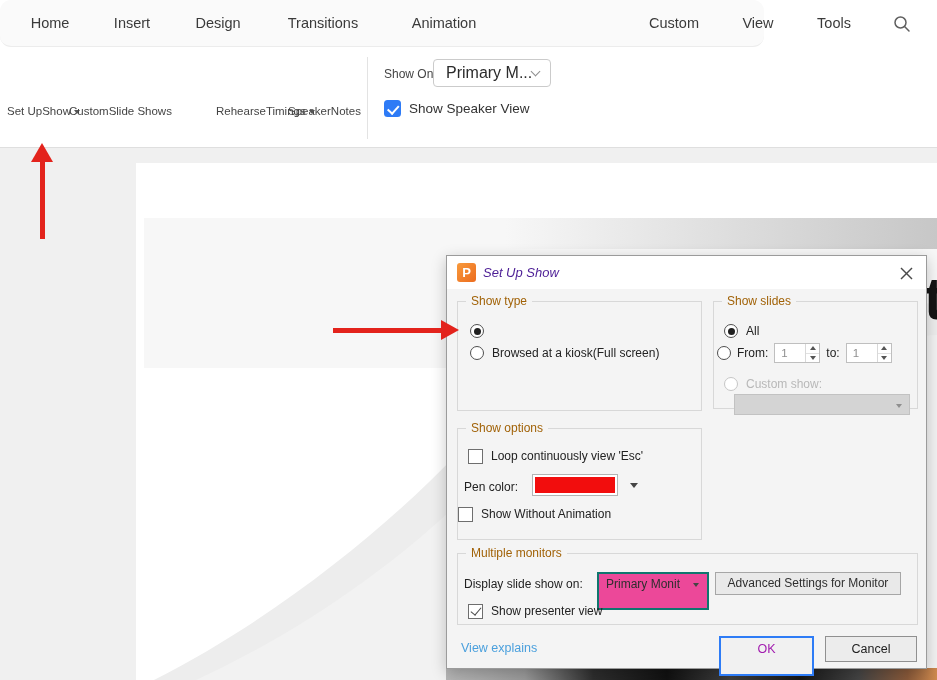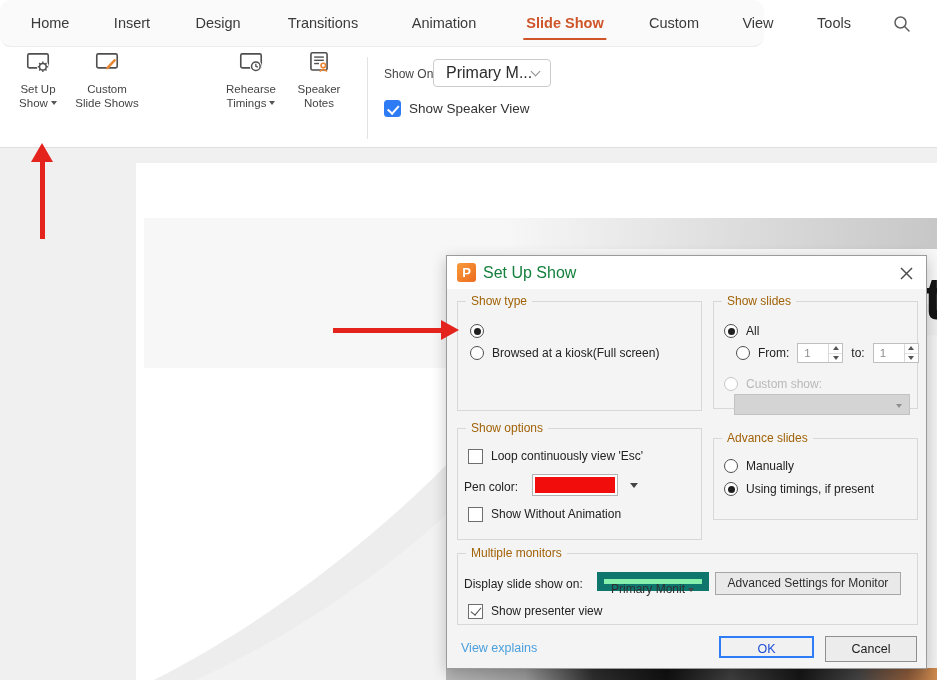--- a/index.html
+++ b/index.html
@@ -13,21 +13,21 @@
   .tab { position:absolute; top:0; height:47px; line-height:47px; font-size:14.5px; color:#3a3a3a;
          transform:translateX(-50%); white-space:nowrap; cursor:default; }
   .tab.active { color:#cf5429; font-weight:700; }
   .tab.active::after { content:""; position:absolute; left:-3px; right:-3px; bottom:7px; height:2.5px;
                        background:#cf5429; }
   .search-ic { position:absolute; left:893px; top:15px; }
 
   
   .ribbon { position:absolute; left:0; top:47px; width:937px; height:101px; background:#fff;
             border-bottom:1px solid #dfdfdf; }
-  .rbtn { position:absolute; top:2px; height:86px; display:flex; flex-direction:column; align-items:center; }
+  .rbtn { position:absolute; top:22px; height:86px; display:flex; flex-direction:row; align-items:center; }
   .rbtn .ric { width:28px; height:28px; margin-bottom:6px; }
   .rlbl { font-size:11.5px; line-height:13.5px; color:#444; text-align:center; white-space:nowrap;
           display:flex; align-items:center; justify-content:center; }
   .caret { width:0; height:0; border-left:3.5px solid transparent; border-right:3.5px solid transparent;
            border-top:4px solid #555; margin-left:3px; display:inline-block; }
   .rib-divider { position:absolute; left:367px; top:10px; height:82px; width:1px; background:#e3e3e3; }
   .showon-lbl { position:absolute; left:384px; top:20px; font-size:12px; color:#444; line-height:14px; }
   .showon-dd { position:absolute; left:433px; top:12px; width:118px; height:28px; border:1px solid #cbcbcb;
                border-radius:4px; background:#fff; }
   .showon-dd .val { position:absolute; left:12px; top:0; line-height:26px; font-size:16px; color:#2b2b2b; }
@@ -61,21 +61,21 @@
                    border-top:10.5px solid transparent; border-bottom:10.5px solid transparent;
                    border-left:18px solid #e3231c; }
 
   
   .dialog { position:absolute; left:446px; top:255px; width:481px; height:414px; background:#f4f4f4;
             border:1px solid #9b9b9b; box-shadow:0 4px 14px rgba(0,0,0,.22); z-index:40; }
   .dlg-titlebar { position:absolute; left:0; top:0; right:0; height:33px; background:#fff; }
   .dlg-ic { position:absolute; left:10px; top:7px; width:19px; height:19px; border-radius:3px;
             background:linear-gradient(135deg,#f89a3c,#ec6c1e); color:#fff; font-size:13px; font-weight:700;
             text-align:center; line-height:19px; }
-  .dlg-title { position:absolute; left:36px; top:0; line-height:33px; font-size:16px; color:#15803d; }
+  .dlg-title { position:absolute; left:36px; top:0; line-height:33px; font-size:13px; color:#4c1d95;font-style:italic; }
   .dlg-close { position:absolute; right:8px; top:5px; width:24px; height:24px; display:flex;
                align-items:center; justify-content:center; }
 
   .g { position:absolute; border:1px solid #d8d8d8; }
   .glabel { position:absolute; top:-8px; left:8px; background:#f4f4f4; padding:0 5px; font-size:12px;
             color:#a16207; line-height:15px; white-space:nowrap; }
   .row { position:absolute; display:flex; align-items:center; gap:8px; height:20px; white-space:nowrap; }
   .lbl { font-size:12px; color:#222; }
   .lbl.dis { color:#b8b8b8; }
   .radio { width:14px; height:14px; border-radius:50%; border:1px solid #4f4f4f; background:#fff;
@@ -98,44 +98,43 @@
             border-top:4px solid #555; }
   .dd-disabled { position:absolute; left:20px; right:7px; top:92px; height:21px; background:#d4d4d4;
                  border:1px solid #c2c2c2; }
   .dd-disabled .tri-dn { position:absolute; right:7px; top:9px; border-top-color:#8f8f8f; }
   .pen-swatch-wrap { position:absolute; left:74px; top:45px; width:86px; height:22px; border:1px solid #b3b3b3;
                      background:#fff; padding:2px; }
   .pen-swatch { width:100%; height:100%; background:#f20d0d; }
   .pen-arrow { position:absolute; left:166px; top:45px; width:20px; height:22px; display:flex;
                align-items:center; justify-content:center; }
   .pen-arrow .tri-dn { border-top-color:#444; border-left-width:4px; border-right-width:4px; border-top-width:5px; }
-  .mon-dd { position:absolute; left:139px; top:18px; width:112px; height:19px; border:7px solid #0f766e;
-            background:#86efac; }
+  .mon-dd { position:absolute; left:139px; top:18px; width:112px; height:38px; border:2px solid #0f766e;
+            background:#ec4899; }
   .mon-dd .val { position:absolute; left:7px; top:0; line-height:21px; font-size:12px; color:#2e2e2e; }
   .mon-dd .tri-dn { position:absolute; right:8px; top:9px; border-top-color:#444; }
   .adv-btn { position:absolute; left:257px; top:18px; width:186px; height:23px; background:#e9e9e9;
              border:1px solid #a6a6a6; font-size:12px; color:#2e2e2e; text-align:center; line-height:21px; }
   .link { position:absolute; left:14px; top:385px; font-size:12.5px; color:#4ba0dd; }
-  .btn-ok { position:absolute; left:272px; top:380px; width:95px; height:22px; background:#f1f1f1;
-            border:2px solid #2e7cf6; font-size:12.5px; color:#1d4ed8; text-align:center; line-height:22px; }
+  .btn-ok { position:absolute; left:272px; top:380px; width:95px; height:40px; background:#f1f1f1;
+            border:2px solid #2e7cf6; font-size:12.5px; color:#a21caf; text-align:center; line-height:22px; }
   .btn-cancel { position:absolute; left:378px; top:380px; width:92px; height:26px; background:#ececec;
                 border:1px solid #909090; font-size:12.5px; color:#222; text-align:center; line-height:24px; }
 </style>
 </head>
 <body>
 
 <div class="app">
 
   <div class="menubar">
     <div class="tab" style="left:50px">Home</div>
     <div class="tab" style="left:132px">Insert</div>
     <div class="tab" style="left:218px">Design</div>
     <div class="tab" style="left:323px">Transitions</div>
     <div class="tab" style="left:444px">Animation</div>
-    <div class="tab active" style="left:565px">Slide Show</div>
     <div class="tab" style="left:674px">Custom</div>
     <div class="tab" style="left:758px">View</div>
     <div class="tab" style="left:834px">Tools</div>
     <svg class="search-ic" width="18" height="18" viewBox="0 0 18 18">
       <circle cx="7.5" cy="7.5" r="5.5" fill="none" stroke="#5f5f5f" stroke-width="1.5"></circle>
       <line x1="11.8" y1="11.8" x2="16" y2="16" stroke="#5f5f5f" stroke-width="1.5" stroke-linecap="round"></line>
     </svg>
   </div>
 
   <div class="ribbon">
@@ -255,21 +254,21 @@
         <span class="lbl">Browsed at a kiosk(Full screen)</span>
       </div>
     </div>
 
     <div class="g" style="left:266px; top:45px; width:205px; height:108px">
       <div class="glabel">Show slides</div>
       <div class="row" style="left:10px; top:19px">
         <span class="radio sel"></span>
         <span class="lbl">All</span>
       </div>
-      <div class="row" style="left:22px; top:41px; ">
+      <div class="row" style="left:3px; top:41px; gap:6px">
         <span class="radio"></span>
         <span class="lbl">From:</span>
         <span class="spin">
           <span class="v">1</span>
           <span class="btns">
               <div>
                 <span class="tri-up"></span>
               </div>
               <div>
                 <span class="tri-dn"></span>
@@ -306,37 +305,26 @@
       </div>
       <div class="row" style="left:6px; top:48px">
         <span class="lbl">Pen color:</span>
       </div>
       <div class="pen-swatch-wrap">
         <div class="pen-swatch"></div>
       </div>
       <div class="pen-arrow">
           <span class="tri-dn"></span>
         </div>
-      <div class="row" style="left:10px; top:75px">
+      <div class="row" style="left:0; top:75px">
         <span class="cbx"></span>
         <span class="lbl">Show Without Animation</span>
       </div>
     </div>
 
-    <div class="g" style="left:266px; top:182px; width:205px; height:82px">
-      <div class="glabel">Advance slides</div>
-      <div class="row" style="left:10px; top:17px">
-        <span class="radio"></span>
-        <span class="lbl">Manually</span>
-      </div>
-      <div class="row" style="left:10px; top:40px">
-        <span class="radio sel"></span>
-        <span class="lbl">Using timings, if present</span>
-      </div>
-    </div>
 
     <div class="g" style="left:10px; top:297px; width:461px; height:72px">
       <div class="glabel">Multiple monitors</div>
       <div class="row" style="left:6px; top:20px">
         <span class="lbl">Display slide show on:</span>
       </div>
       <div class="mon-dd">
         <span class="val">Primary Monit</span>
         <span class="tri-dn"></span>
       </div>

